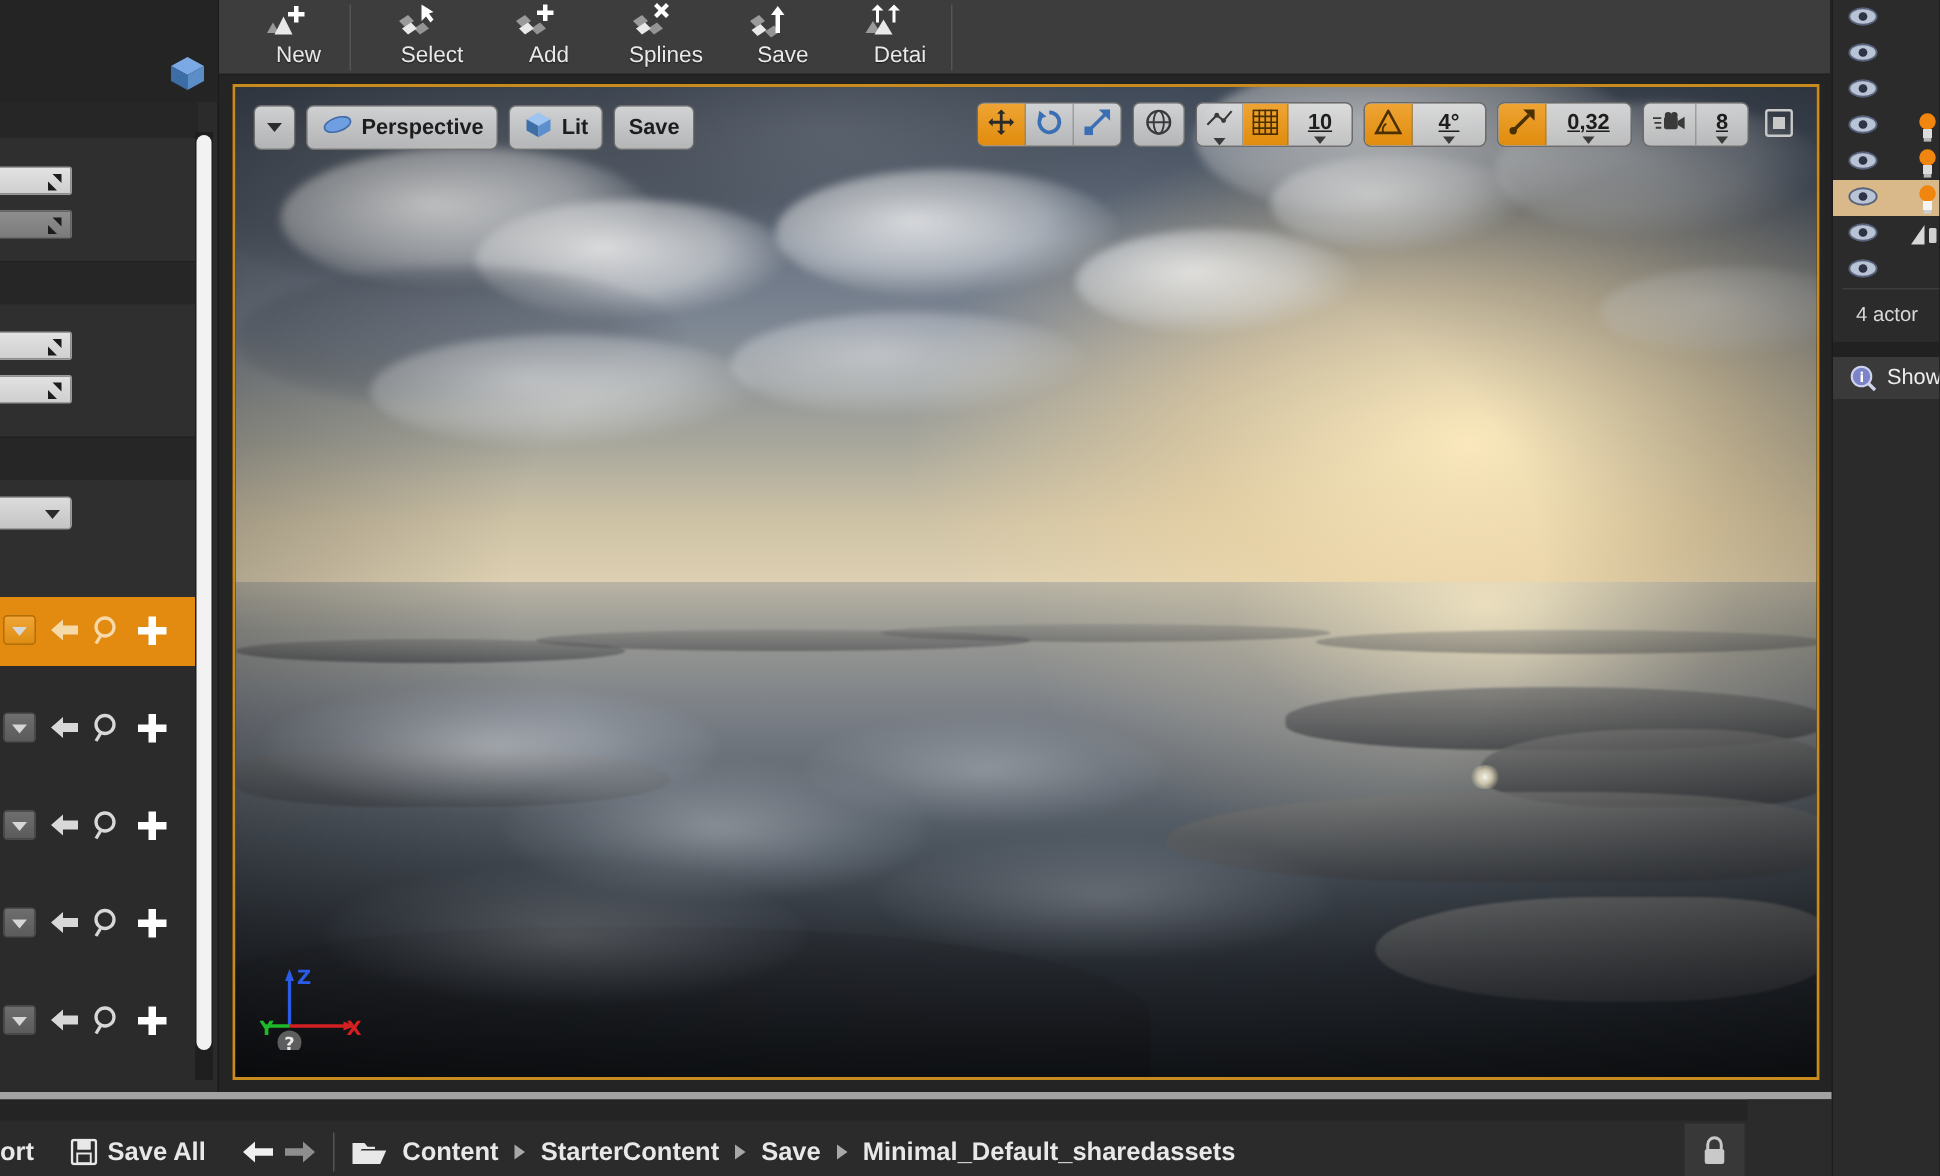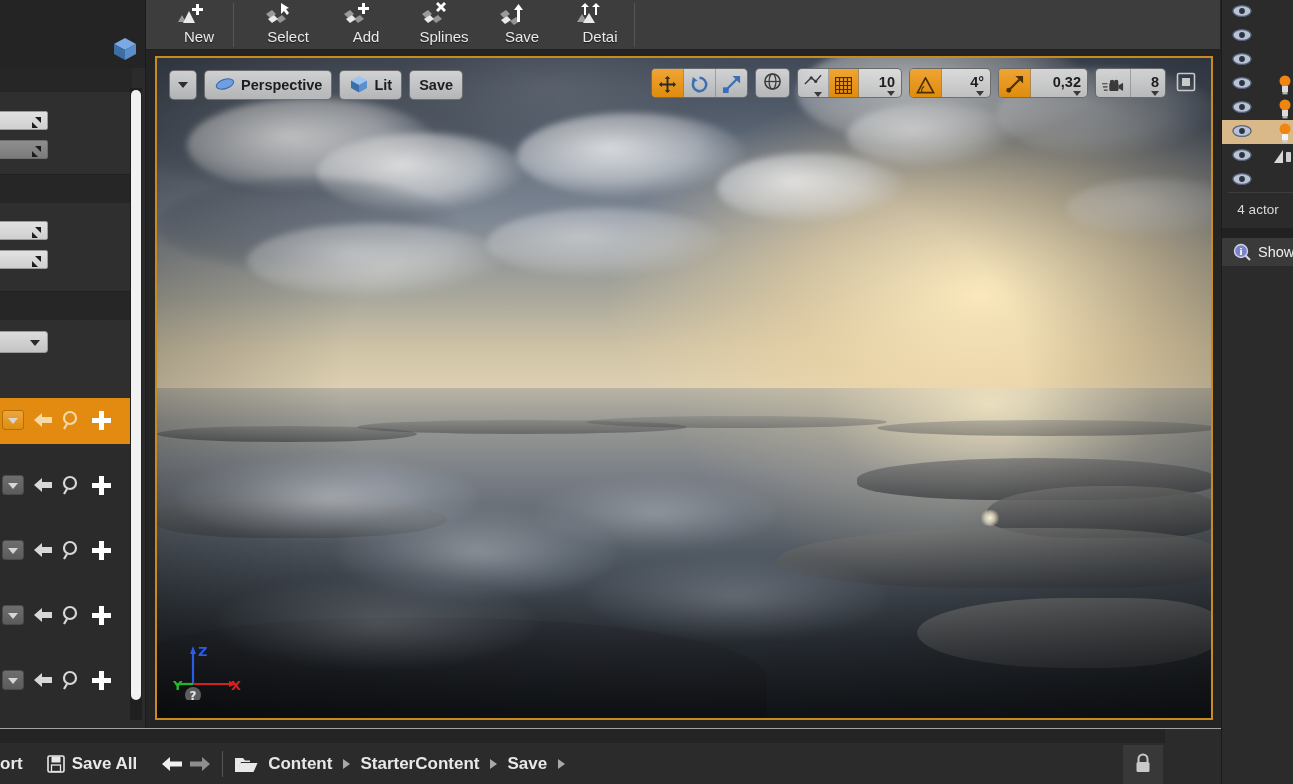--- a/index.html
+++ b/index.html
@@ -179,24 +179,25 @@
 
   
   .vgroup {
     display:inline-flex; align-items:stretch; height:30px;
     border-radius:5px; overflow:hidden;
     border:1px solid rgba(90,90,90,.85);
     margin-right:7px; vertical-align:middle;
     background: linear-gradient(rgba(228,228,228,.88), rgba(198,198,198,.86));
   }
   .vseg {
-    display:flex; align-items:flex-end; justify-content:center;
+    display:flex; align-items:center; justify-content:center;
     min-width:30px; padding:0 6px; cursor:default;
     font-size:14.5px; font-weight:bold; color:#1d1d1d;
     border-right:1px solid rgba(120,120,120,.55);
+    text-decoration:underline;
   }
   .vseg:last-child { border-right:none; }
   .vseg.active { background: linear-gradient(#efa434, #e08c0d); }
   .vseg.withcaret { flex-direction:column; padding-top:3px; }
   .vseg .mini-caret {
     border-left:4px solid transparent; border-right:4px solid transparent;
     border-top:5px solid #3a3a3a; margin-top:1px;
   }
 
   #vp-maximize {
@@ -233,21 +234,21 @@
   }
   #details-tab .d-ico { margin-left:10px; width:20px; height:20px; }
   #details-tab .d-txt {
     margin-left:6px; font-size:14.5px; color:#eee; white-space:nowrap;
   }
   #right-below { position:absolute; left:0; top:266px; width:72px; height:518px; background:#2b2b2b; }
 
   
   #bottom-bar {
     left:0; top:728px; width:1221px; height:56px;
-    background:#2b2b2b; border-top:1px solid #a3a3a3;
+    background:#2b2b2b; border-top:5px solid #a3a3a3;
   }
   #bb-strip {
     position:absolute; left:0; top:0; width:1221px; height:14px; background:#242424;
   }
   #bb-row {
     position:absolute; left:0; top:14px; width:1221px; height:42px;
     display:flex; align-items:center; white-space:nowrap; font-size:0;
   }
   .bb-text {
     font-size:17px; color:#e8e8e8; font-weight:bold;
@@ -886,20 +887,21 @@
         <svg viewBox="0 0 10 12" width="10" height="12">
             <polygon points="2,1 9,6 2,11" fill="#a8a8a8"></polygon>
           </svg>
       </span>
       <span class="bb-text">Save</span>
       <span class="crumb-arrow">
         <svg viewBox="0 0 10 12" width="10" height="12">
             <polygon points="2,1 9,6 2,11" fill="#a8a8a8"></polygon>
           </svg>
       </span>
+      <span class="bb-text">Minimal_Default_sharedassets</span>
     </div>
 
     <div id="bb-lock">
       <span>
         <svg viewBox="0 0 20 22" width="20" height="22">
           <path d="M5.5 10V7a4.5 4.5 0 0 1 9 0v3" fill="none" stroke="#c9c9c9" stroke-width="2"></path>
           <rect x="3.5" y="10" width="13" height="10" rx="1.5" fill="#c9c9c9"></rect>
         </svg>
       </span>
     </div>

